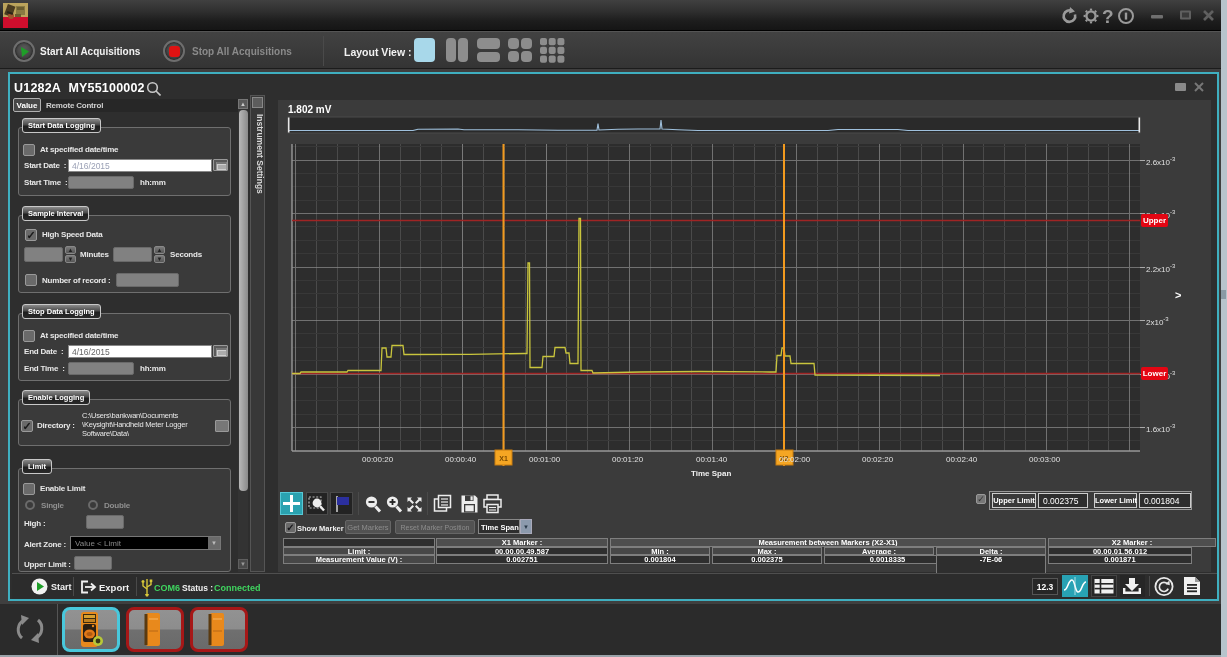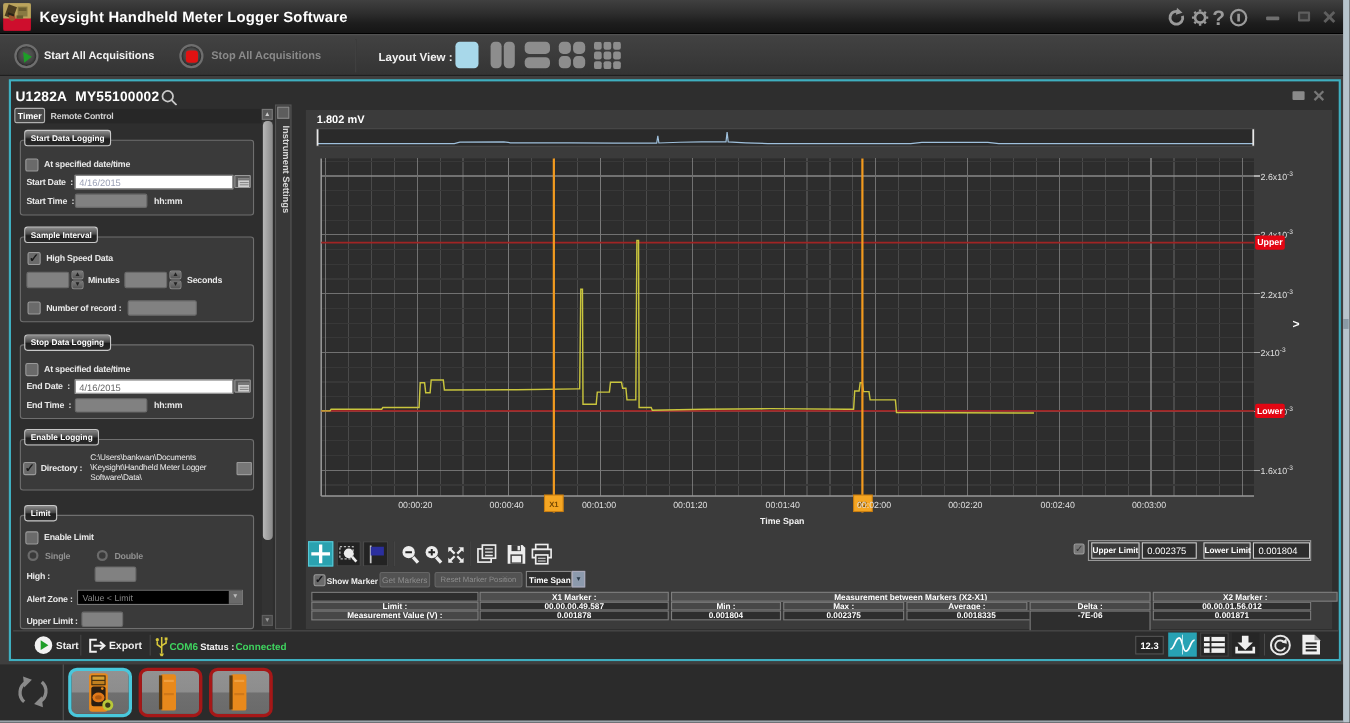--- a/index.html
+++ b/index.html
@@ -83,21 +83,20 @@
   
   #desk { left:1221px; top:0; width:6px; height:657px; background:#b7c4cc; }
   #deskbottom { left:0; top:655px; width:1221px; height:2px; background:#9aa3a9; }
 </style>
 </head>
 <body>
 <div id="stage">
 
   <div id="titlebar" class="abs"></div>
   <div id="logo" class="abs"></div>
-  <div id="apptitle" class="abs">Keysight Handheld Meter Logger Software</div>
 
   <svg class="abs" style="left:3px;top:3px" width="25" height="25">
     <rect x="0" y="0" width="25" height="14" fill="#bba45c"></rect>
     <rect x="0" y="14" width="25" height="11" fill="#ce0e2d"></rect>
     <rect x="3" y="2" width="8" height="11" fill="#4a3c20" transform="rotate(20 7 7)"></rect>
     <rect x="13" y="3" width="9" height="9" fill="#897a42"></rect>
     <rect x="14" y="4" width="7" height="3" fill="#6a5d30"></rect>
     <circle cx="8" cy="13" r="3" fill="#a0522d"></circle>
     <rect x="4" y="9" width="6" height="2" fill="#2a2418" transform="rotate(20 7 10)"></rect>
     <rect x="12" y="11" width="6" height="3" fill="#6a5d30"></rect>
@@ -183,21 +182,21 @@
         <line x1="10" y1="10" x2="14.5" y2="14.5"></line>
     </svg>
 
     <div class="abs" style="left:1165px;top:9px;width:11px;height:8px;background:#8a8a8a;border-radius:1px"></div>
     <svg class="abs" style="left:1183px;top:7px" width="12" height="12" stroke="#777" stroke-width="2">
       <line x1="2" y1="2" x2="10" y2="10"></line>
         <line x1="10" y1="2" x2="2" y2="10"></line>
     </svg>
 
     <div class="abs" style="left:2px;top:25px;width:226px;height:13px;background:#272727"></div>
-    <div class="abs" style="left:3px;top:24px;width:28px;height:14px;background:#474747;border:1px solid #b0b0b0;border-radius:2px;color:#fff;font-size:8px;font-weight:bold;text-align:center;line-height:13px">Timer</div>
+    <div class="abs" style="left:3px;top:24px;width:28px;height:14px;background:#474747;border:1px solid #b0b0b0;border-radius:2px;color:#fff;font-size:8px;font-weight:bold;text-align:center;line-height:13px">Value</div>
     <div class="abs lbl" style="left:36px;top:27px;color:#d0d0d0;font-size:8px">Remote Control</div>
 
     <div class="abs" style="left:228px;top:25px;width:10px;height:473px;background:#333"></div>
     <div class="abs" style="left:228px;top:25px;width:10px;height:10px;background:#5a5a5a;border:1px solid #777;color:#ccc;font-size:6px;text-align:center;line-height:9px">▲</div>
     <div class="abs" style="left:228.5px;top:36px;width:9px;height:381px;background:linear-gradient(90deg,#b8b8b8,#8a8a8a);border-radius:4px"></div>
     <div class="abs" style="left:228px;top:485px;width:10px;height:10px;background:#4a4a4a;border:1px solid #5f5f5f;color:#999;font-size:6px;text-align:center;line-height:9px">▼</div>
 
     <div class="abs" style="left:240px;top:21px;width:15px;height:477px;background:#383838;border:1px solid #555"></div>
     <div class="abs" style="left:242px;top:23px;width:11px;height:11px;background:#5d5d5d;border:1px solid #888"></div>
     <div class="abs" style="left:240px;top:38px;width:15px;height:130px;color:#d8d8d8;font-size:8.5px;font-weight:bold;writing-mode:vertical-rl;text-align:left;padding-top:2px">Instrument Settings</div>
@@ -487,21 +486,21 @@
           <div class="tcell thead" style="left: 332px; top: 438px; width: 436px; height: 8.5px; line-height: 7.5px;">Measurement between Markers (X2-X1)</div>
           <div class="tcell thead" style="left: 770px; top: 438px; width: 168px; height: 8.5px; line-height: 7.5px;">X2 Marker  :</div>
           <div class="tcell tlab" style="left: 5px; top: 446.5px; width: 152px; height: 8.5px; line-height: 7.5px;">Limit :</div>
           <div class="tcell tval" style="left: 158px; top: 446.5px; width: 172px; height: 8.5px; line-height: 7.5px;">00.00.00.49.587</div>
           <div class="tcell tlab" style="left: 332px; top: 446.5px; width: 100px; height: 8.5px; line-height: 7.5px;">Min :</div>
           <div class="tcell tlab" style="left: 434px; top: 446.5px; width: 110px; height: 8.5px; line-height: 7.5px;">Max :</div>
           <div class="tcell tlab" style="left: 546px; top: 446.5px; width: 110px; height: 8.5px; line-height: 7.5px;">Average :</div>
           <div class="tcell tlab" style="left: 658px; top: 446.5px; width: 110px; height: 8.5px; line-height: 7.5px;">Delta :</div>
           <div class="tcell tval" style="left: 770px; top: 446.5px; width: 144px; height: 8.5px; line-height: 7.5px;">00.00.01.56.012</div>
           <div class="tcell tlab" style="left: 5px; top: 455px; width: 152px; height: 8.5px; line-height: 7.5px;">Measurement Value  (V) :</div>
-          <div class="tcell tval" style="left: 158px; top: 455px; width: 172px; height: 8.5px; line-height: 7.5px;">0.001878</div>
+          <div class="tcell tval" style="left: 158px; top: 455px; width: 172px; height: 8.5px; line-height: 7.5px;">0.002751</div>
           <div class="tcell tval" style="left: 332px; top: 455px; width: 100px; height: 8.5px; line-height: 7.5px;">0.001804</div>
           <div class="tcell tval" style="left: 434px; top: 455px; width: 110px; height: 8.5px; line-height: 7.5px;">0.002375</div>
           <div class="tcell tval" style="left: 546px; top: 455px; width: 127px; height: 8.5px; line-height: 7.5px;">0.0018335</div>
           <div class="tcell tval" style="left: 658px; top: 455px; width: 110px; height: 26px; line-height: 7.5px;">-7E-06</div>
           <div class="tcell tval" style="left: 770px; top: 455px; width: 144px; height: 8.5px; line-height: 7.5px;">0.001871</div>
         </div>
     </div>
     <div id="statusbar" class="abs"></div>
     <svg class="abs" style="left:21px;top:504px" width="17" height="17">
       <circle cx="8.5" cy="8.5" r="8" fill="#f2f2f2"></circle>

